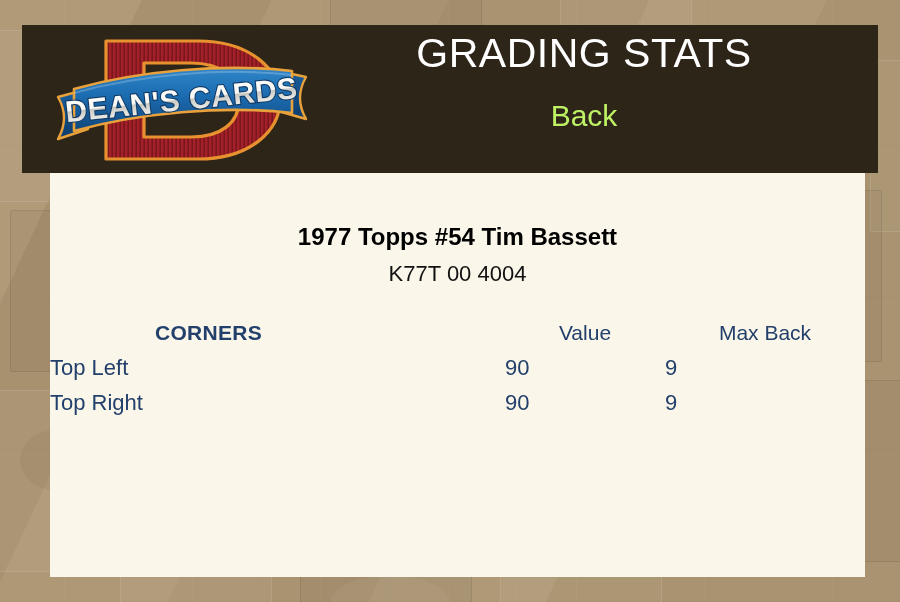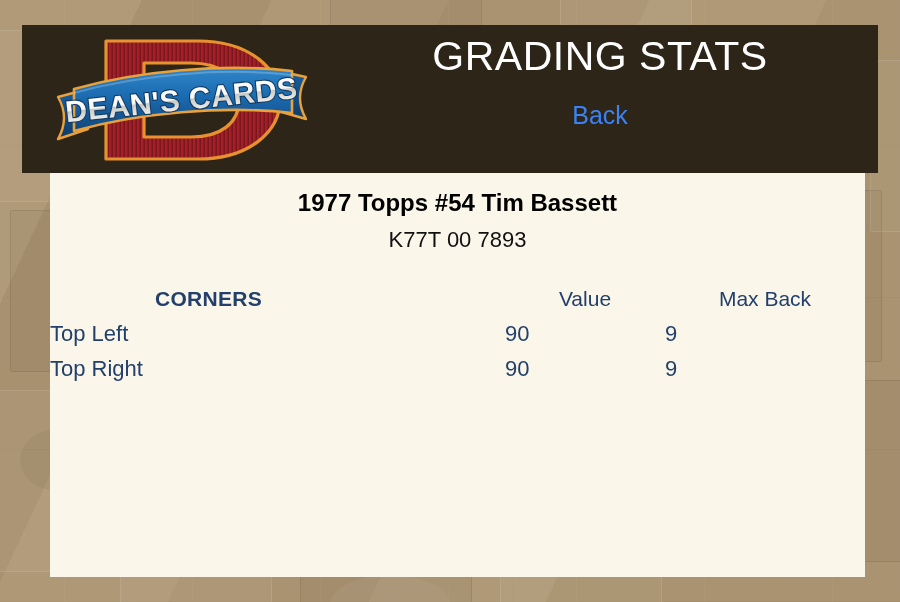--- a/index.html
+++ b/index.html
@@ -72,60 +72,60 @@
     left: 26px;
     top: 2px;
     width: 268px;
     height: 146px;
   }
   #logo svg { display: block; }
 
   
   #header-titles {
     position: absolute;
-    left: 300px;
+    left: 284px;
     top: 0;
     width: 556px;
     height: 116px;
     display: flex;
     flex-direction: column;
     align-items: center;
     justify-content: center;
   }
   #header-title {
     color: #ffffff;
     font-size: 41px;
     letter-spacing: 0.5px;
     line-height: 1.05;
     white-space: nowrap;
   }
   #header-subtitle {
-    color: #3b82f6;
-    font-size: 25px;
+    color: #bef264;
+    font-size: 30px;
     line-height: 1.25;
     margin-top: 22px;
   }
 
   
   #content-panel {
     position: absolute;
     left: 50px;
     top: 173px;
     width: 815px;
     height: 404px;
     background-color: #fbf6ea;
     z-index: 2;
   }
 
   #card-title {
     text-align: center;
     font-size: 24px;
     font-weight: bold;
     color: #000000;
-    margin-top: 16px;
+    margin-top: 50px;
     line-height: 1.2;
   }
   #card-serial {
     text-align: center;
     font-size: 22px;
     color: #111111;
     margin-top: 9px;
     line-height: 1.2;
   }
 
@@ -247,21 +247,21 @@
 
     <div id="header-titles">
       <div id="header-title">GRADING STATS</div>
       <div id="header-subtitle">Back</div>
     </div>
   </div>
 
   <div id="content-panel">
 
     <div id="card-title">1977 Topps #54 Tim Bassett</div>
-    <div id="card-serial">K77T 00 7893</div>
+    <div id="card-serial">K77T 00 4004</div>
 
     <table id="stats-table">
       <colgroup>
         <col class="c-label">
         <col class="c-value">
         <col class="c-max">
       </colgroup>
       <thead>
         <tr>
           <th class="section-head">CORNERS</th>

